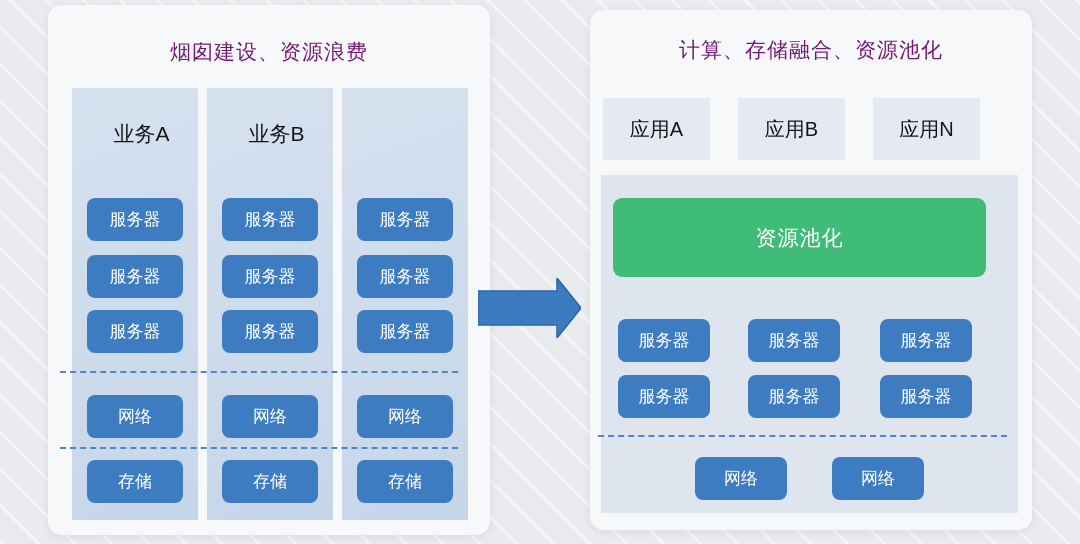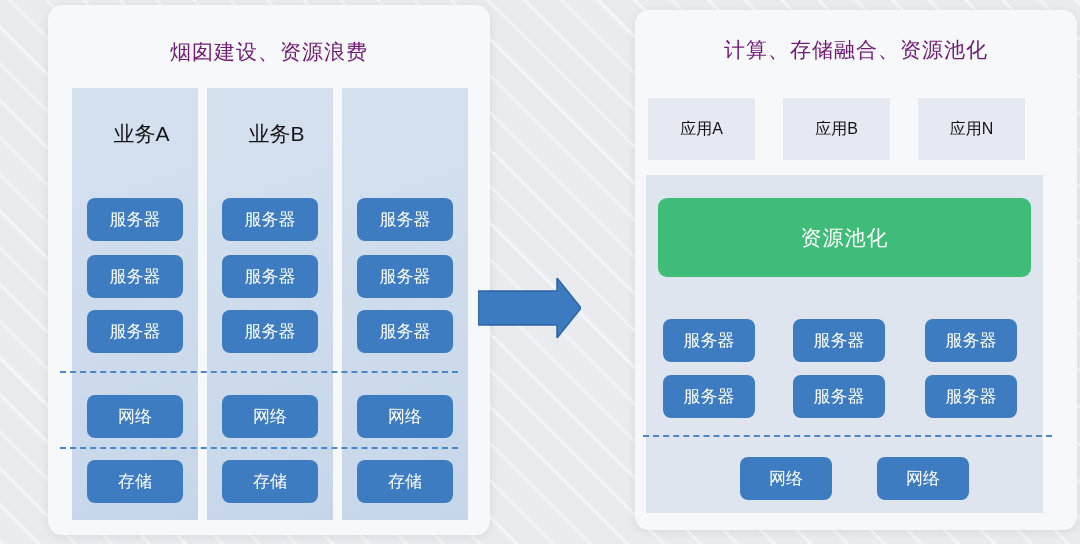--- a/index.html
+++ b/index.html
@@ -11,21 +11,21 @@
   .bg-stripes{
     position:absolute;inset:0;
     background:repeating-linear-gradient(45deg,rgba(255,255,255,.45) 0 3px,rgba(255,255,255,0) 3px 26px);
     pointer-events:none;
   }
   .card{
     position:absolute;background:#f7f8fa;border-radius:14px;
     box-shadow:0 2px 10px rgba(15,30,60,.08);
   }
   #left-card{left:48px;top:5px;width:442px;height:530px;}
-  #right-card{left:590px;top:10px;width:442px;height:520px;margin-left:45px;}
+  #right-card{left:590px;top:10px;width:442px;height:520px;}
   .panel-title{
     position:absolute;left:0;right:0;text-align:center;
     font-size:21px;color:#701a75;letter-spacing:1px;
   }
   #left-card .panel-title{top:33px;}
   #right-card .panel-title{top:26px;}
   .silo{
     position:absolute;top:83px;width:126px;height:432px;
     background:linear-gradient(160deg,#d6e1ef 0%,#c6d6e9 100%);
   }
@@ -41,24 +41,24 @@
   .chip.r1{top:110px;} .chip.r2{top:167px;} .chip.r3{top:222px;}
   .chip.net{top:307px;} .chip.sto{top:372px;}
   .dash{
     position:absolute;height:0;border-top:2px dashed var(--dash_line,#4e87c6);
   }
   #left-card .dash{left:12px;width:398px;}
   .dash.l1{top:366px;} .dash.l2{top:442px;}
   .app-box{
     position:absolute;top:88px;width:107px;height:62px;background:#e4e9f2;
     display:flex;align-items:center;justify-content:center;
-    font-size:16px;color:#141414;
+    font-size:20px;color:#141414;
   }
   .pool-container{
-    position:absolute;left:11px;top:165px;width:397px;height:338px;background:#dee5ef;
+    position:absolute;left:11px;top:165px;width:397px;height:338px;background:#dee5ef;padding-left:20px;
   }
   .pool-bar{
     position:absolute;left:12px;top:23px;width:373px;height:79px;
     background:var(--green,#3fbc78);border-radius:9px;
     display:flex;align-items:center;justify-content:center;
     color:#fff;font-size:21px;letter-spacing:1px;
   }
   .pool-chip{
     position:absolute;width:92px;height:43px;
     background:var(--blue,#3d7cc1);border-radius:8px;

